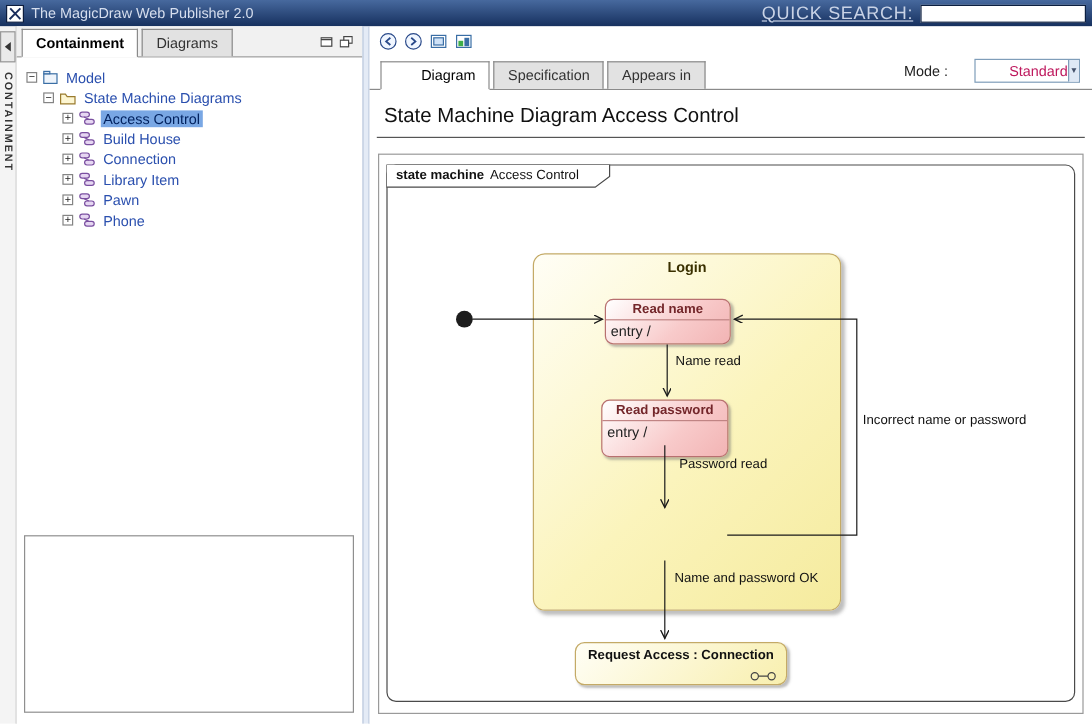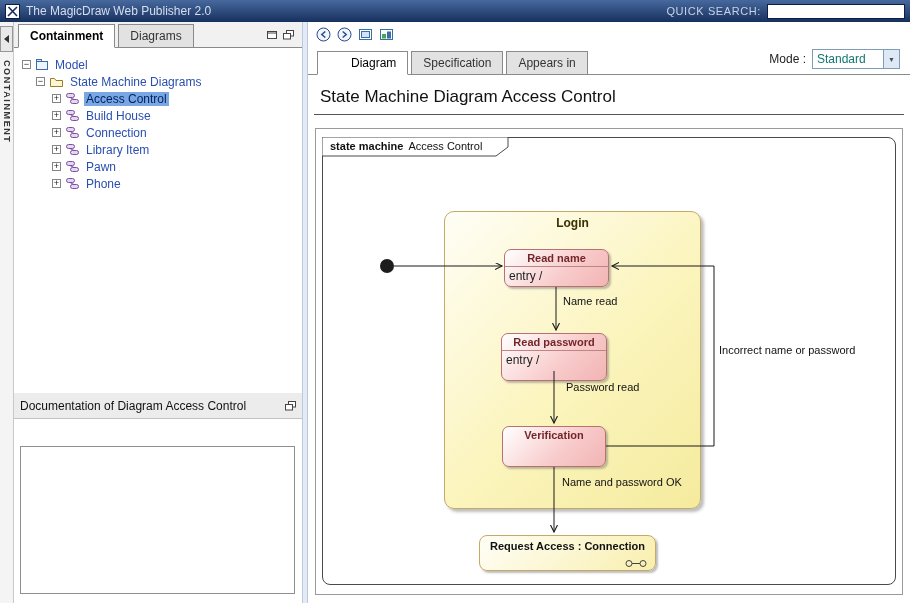--- a/index.html
+++ b/index.html
@@ -12,21 +12,21 @@
   }
 
   
   #titlebar {
     position: absolute; left: 0; top: 0; width: 910px; height: 22px;
     background: linear-gradient(#47699e, #16305e);
     display: flex; align-items: center; gap: 6px; padding: 0 5px;
   }
   .tb-title { color: #d6deee; font-size: 12px; }
   .qs { margin-left: auto; display: flex; align-items: center; gap: 6px; }
-  .qs-label { color: #c9d3e6; font-size: 11px; letter-spacing: .6px; }
+  .qs-label { color: #c9d3e6; font-size: 15px; letter-spacing: .6px; text-decoration: underline; }
   .qs input { width: 138px; height: 15px; border: 1px solid #0c1f40; font-size: 11px; padding: 0 3px; font-family: "Liberation Sans", sans-serif; }
 
   
   #dock-strip {
     position: absolute; left: 0; top: 22px; width: 14px; height: 581px;
     background: #f4f4f4; border-right: 1px solid #c9c9c9;
   }
   .dock-tab {
     position: absolute; left: 0; top: 4px; width: 13px; height: 26px;
     background: #e9e9e9; border: 1px solid #979797;
@@ -86,23 +86,23 @@
     background: #e4ebf6; border-left: 1px solid #bcc8dc; border-right: 1px solid #bcc8dc; cursor: col-resize;
   }
 
   
   #main { position: absolute; left: 308px; top: 22px; width: 602px; height: 581px; background: #fff; }
   .toolbar { position: absolute; top: 3px; left: 6px; display: flex; gap: 3px; align-items: center; }
   .tool-btn { width: 18px; height: 18px; display: flex; align-items: center; justify-content: center; cursor: pointer; }
 
   .main-tabbar { position: absolute; top: 25px; left: 0; width: 602px; height: 28px; padding-left: 6px; }
   .main-tabbar .tab.active { font-weight: normal; padding-left: 33px; }
-  .mode-box { margin-left: auto; display: flex; align-items: center; gap: 6px; padding-right: 10px; margin-bottom: 5px; font-size: 12px; color: #222; }
+  .mode-box { margin-left: auto; display: flex; align-items: center; gap: 22px; padding-right: 10px; margin-bottom: 5px; font-size: 12px; color: #222; }
   .mode-select { width: 88px; height: 20px; border: 1px solid #7f9db9; background: #fff; display: flex; align-items: center; cursor: pointer; }
-  .mode-value { flex: 1; font-size: 12px; color: #0f766e; padding-left: 4px; }
+  .mode-value { flex: 1; font-size: 12px; color: #be185d; padding-left: 4px; margin-left: 24px; }
   .mode-arrow { width: 16px; height: 18px; background: #dfe8f5; border-left: 1px solid #7f9db9; display: flex; align-items: center; justify-content: center; font-size: 7px; color: #44506a; }
 
   .page-title-wrap { position: absolute; left: 6px; right: 6px; top: 60px; height: 33px; border-bottom: 1px solid #555; }
   .page-title { font-size: 17px; color: #111; line-height: 30px; padding-left: 6px; }
 
   .canvas { position: absolute; left: 7px; top: 106px; width: 588px; height: 467px; border: 1px solid #9a9a9a; background: #fff; }
 
   
   .frame { position: absolute; left: 6px; top: 8px; width: 574px; height: 448px; border: 1px solid #4a4a4a; border-radius: 8px; }
   .frame-label-svg { position: absolute; left: -1px; top: -1px; }
@@ -275,29 +275,20 @@
             <rect x="1.5" y="1.5" width="8" height="4" rx="2" fill="#e6d6f2" stroke="#7a4fa0"></rect>
             <rect x="5.5" y="7.5" width="8" height="4" rx="2" fill="#e6d6f2" stroke="#7a4fa0"></rect>
             <line x1="5" y1="5.5" x2="9" y2="7.5" stroke="#7a4fa0"></line>
           </svg>
       </span>
       <span class="tlabel">Phone</span>
     </div>
   </div>
 
   <div id="doc-panel">
-    <div class="doc-header">
-      <span>Documentation of Diagram Access Control</span>
-      <span class="win-icon">
-        <svg width="11" height="10">
-            <rect x="3.5" y="0.5" width="7" height="5.5" fill="#fff" stroke="#444"></rect>
-            <rect x="0.5" y="3.5" width="7" height="5.5" fill="#fff" stroke="#444"></rect>
-          </svg>
-      </span>
-    </div>
     <div class="doc-content"></div>
   </div>
 </div>
 
 <div id="splitter"></div>
 
 <div id="main">
 
   <div class="toolbar">
     <span class="tool-btn">
@@ -366,23 +357,20 @@
       <div class="ssep"></div>
       <div class="sentry">entry /</div>
     </div>
 
     <div class="sstate" id="st-read-password">
       <div class="stitle">Read password</div>
       <div class="ssep"></div>
       <div class="sentry">entry /</div>
     </div>
 
-    <div class="sstate" id="st-verification">
-      <div class="stitle">Verification</div>
-    </div>
 
     <div class="submachine">
       <div class="sub-title">Request Access : Connection</div>
       <span class="sub-icon">
         <svg width="22" height="9">
             <circle cx="4" cy="4.5" r="3" fill="none" stroke="#444"></circle>
             <line x1="7" y1="4.5" x2="15" y2="4.5" stroke="#444"></line>
             <circle cx="18" cy="4.5" r="3" fill="none" stroke="#444"></circle>
           </svg>
       </span>

